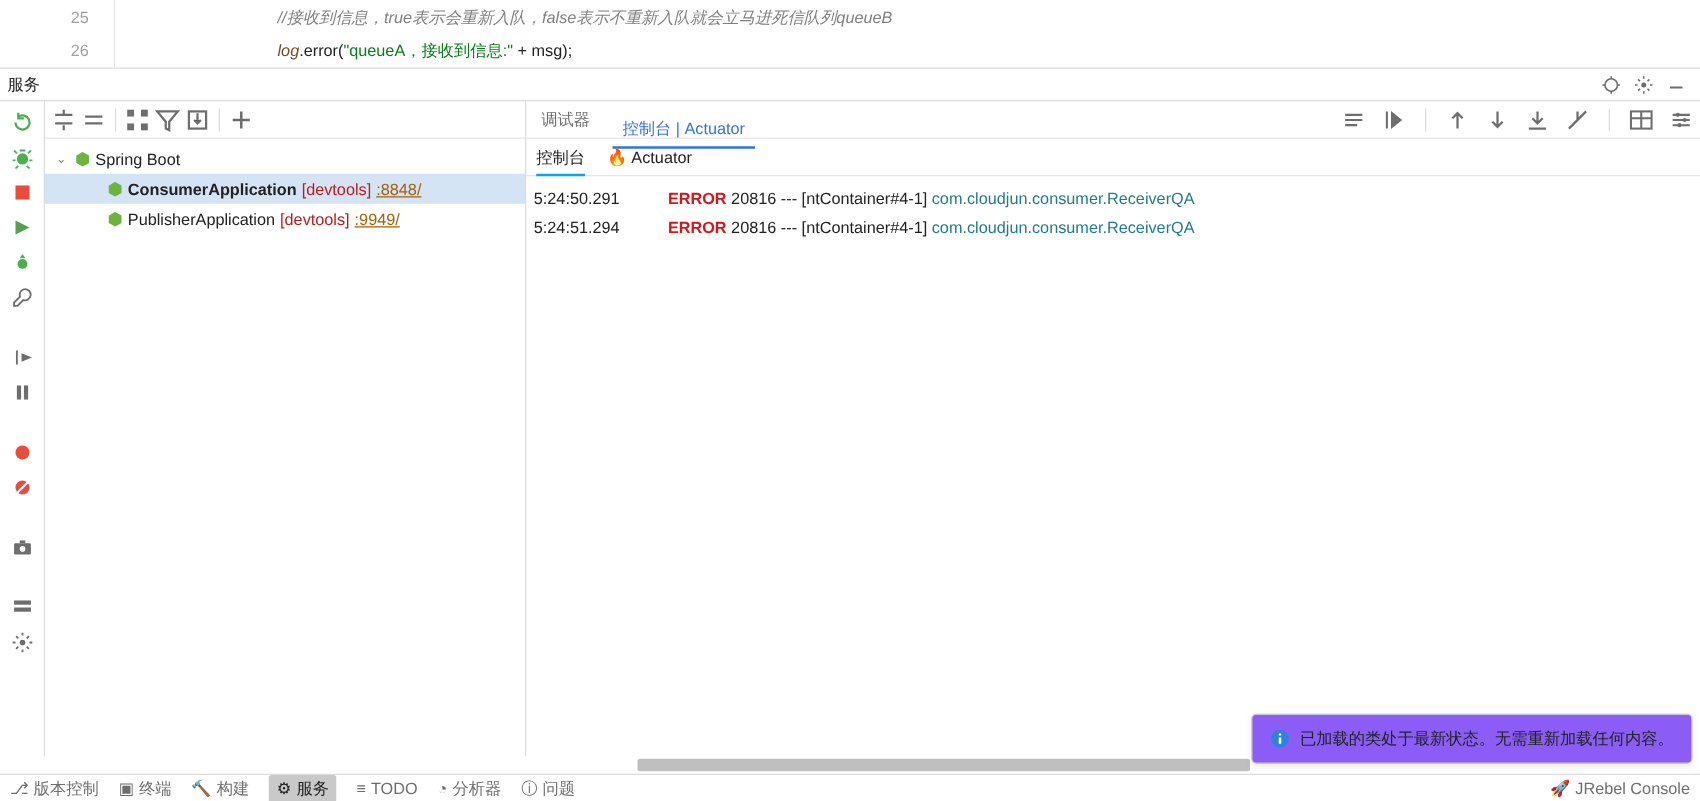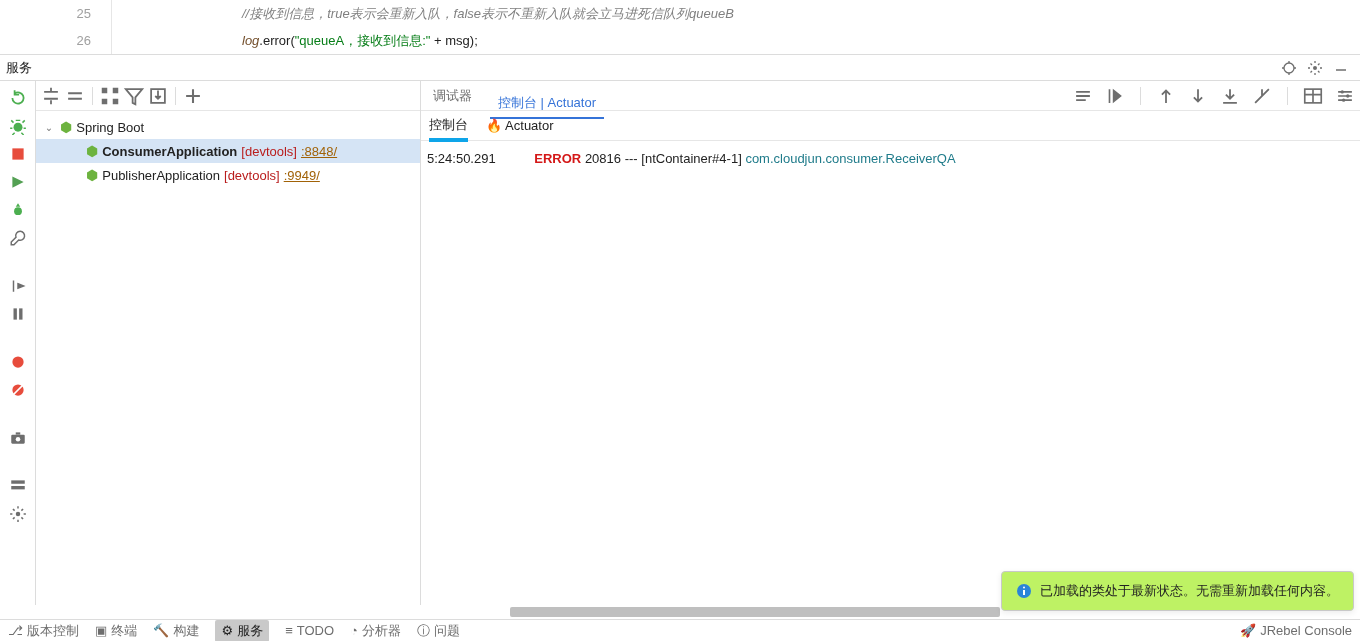--- a/index.html
+++ b/index.html
@@ -1,21 +1,21 @@
 <!DOCTYPE html>
 <html><head>
   <meta charset="utf-8">
   <style>
     * { margin:0; padding:0; box-sizing:border-box; font-family:-apple-system,BlinkMacSystemFont,"Segoe UI",sans-serif; font-size:13px; }
     body { background:#fff; color:#222; width:1360px; height:641px; overflow:hidden; display:flex; flex-direction:column; }
     .mono { font-family:"JetBrains Mono",Consolas,monospace; font-size:15px; }
     
     
     .editor { display:flex; border-bottom:1px solid #dcdcdc; height:55px; overflow:hidden; }
-    .gutter { width:112px; text-align:right; padding-right:20px; color:#a0a0a0; border-right:1px solid #e6e6e6; }
+    .gutter { width:92px; text-align:right; padding-right:20px; color:#a0a0a0; border-right:1px solid #e6e6e6; }
     .gutter div { height:27px; line-height:27px; }
     .codearea { flex:1; padding-left:130px; }
     .codeline { height:27px; line-height:27px; white-space:nowrap; }
     .comment { color:#808080; font-style:italic; }
     .kw-local { color:#724e2b; font-style:italic; }
     .green { color:#067d17; }
     
     
     .services-bar { display:flex; align-items:center; height:26px; border-bottom:1px solid #dcdcdc; padding:0 6px; }
     .services-bar .title { font-weight:400; }
@@ -44,30 +44,30 @@
     .app-name { font-weight:700; }
     .devtools { color:#b91c1c; }
     .port { color:#a16207; text-decoration:underline; }
     
     .console-panel { flex:1; display:flex; flex-direction:column;justify-content:space-between; }
     .console-tabs-top { height:30px; display:flex; align-items:center; border-bottom:1px solid #e6e6e6; padding:0 4px; gap:10px; }
     .tab { padding:0 8px; height:30px; display:flex; align-items:center; color:#6e6e6e; cursor:pointer; }
     .tab.active { color:#3573d8; border-bottom:2px solid #3573d8; margin-bottom:-1px;margin-top:16px; }
     .console-tabs-sub { height:30px; display:flex; align-items:center; gap:18px; padding:0 8px; border-bottom:1px solid #e6e6e6; }
     .subtab { cursor:pointer; }
-    .subtab.active { border-bottom:4px solid #0ea5e9; padding-bottom:4px; margin-bottom:-6px; }
+    .subtab.active { border-bottom:2px solid #0ea5e9; padding-bottom:4px; margin-bottom:-6px; }
     .flame { color:#ff8800; }
     
     .console-out { flex:1; overflow:auto; padding:6px 6px 6px 6px; }
     .logline { white-space:nowrap; line-height:1.8; }
     .log-err { color:#d41818; font-weight:700;margin-left:35px; }
     .log-class { color:#1f7b8a; }
     
     
-    .notif { position:absolute; right:6px; bottom:30px; background:#bef264; border:1px solid #c8c8c8; border-radius:4px; padding:10px 14px; display:flex; align-items:center; gap:8px; box-shadow:0 2px 6px rgba(0,0,0,.08); }
+    .notif { position:absolute; right:6px; bottom:30px; background:#8b5cf6; border:1px solid #c8c8c8; border-radius:4px; padding:10px 14px; display:flex; align-items:center; gap:8px; box-shadow:0 2px 6px rgba(0,0,0,.08); }
     .info-ico { width:16px; height:16px; color:#2a84d8; }
     
     
     .bottom-scroll { height:14px; display:flex; align-items:center; }
     .thumb { margin-left:510px; height:10px; width:490px; background:#bfbfbf; border-radius:2px; }
     .status { height:22px; border-top:1px solid #dcdcdc; display:flex; align-items:center; gap:16px; padding:0 8px; color:#6e6e6e; font-size:12px; }
     .status .item { display:flex; align-items:center; gap:4px; cursor:pointer; }
     .status .active-tool { background:#c9c9c9; padding:2px 6px; border-radius:2px; color:#222; }
     .status .spacer { flex:1; }
   </style>
@@ -307,20 +307,23 @@
     <div class="console-tabs-sub">
       <span class="subtab active">控制台</span>
       <span class="subtab">
         <span class="flame">🔥</span>
         <span>Actuator</span>
       </span>
     </div>
     <div class="console-out mono">
       <div class="logline">
         <span>5:24:50.291</span> <span class="log-err">ERROR</span> <span>20816</span> <span>---</span> <span>[ntContainer#4-1]</span>  <span class="log-class">com.cloudjun.consumer.ReceiverQA</span>
+      </div>
+      <div class="logline">
+        <span>5:24:51.294</span> <span class="log-err">ERROR</span> <span>20816</span> <span>---</span> <span>[ntContainer#4-1]</span>  <span class="log-class">com.cloudjun.consumer.ReceiverQA</span>
       </div>
     </div>
   </div>
 </div>
 
 <div class="notif">
   <svg class="info-ico" viewBox="0 0 16 16">
       <circle cx="8" cy="8" r="7" fill="currentColor"></circle>
       <rect x="7" y="7" width="2" height="5" fill="#fff"></rect>
       <circle cx="8" cy="4.5" r="1" fill="#fff"></circle>

